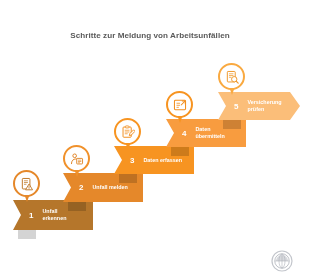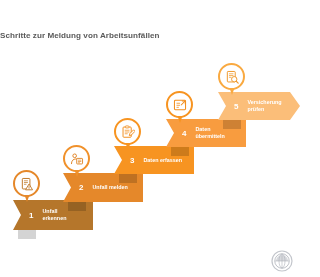--- a/index.html
+++ b/index.html
@@ -17,20 +17,21 @@
     background: #ffffff;
     overflow: hidden;
   }
 
   
   .chart-title {
     position: absolute;
     left: 0;
     top: 31px;
     width: 300px;
+    text-align: center;
     font-size: 8.1px;
     font-weight: bold;
     color: #5a5a5a;
     letter-spacing: 0.05px;
     line-height: 10px;
   }
 
   
   .stairs {
     position: absolute;

